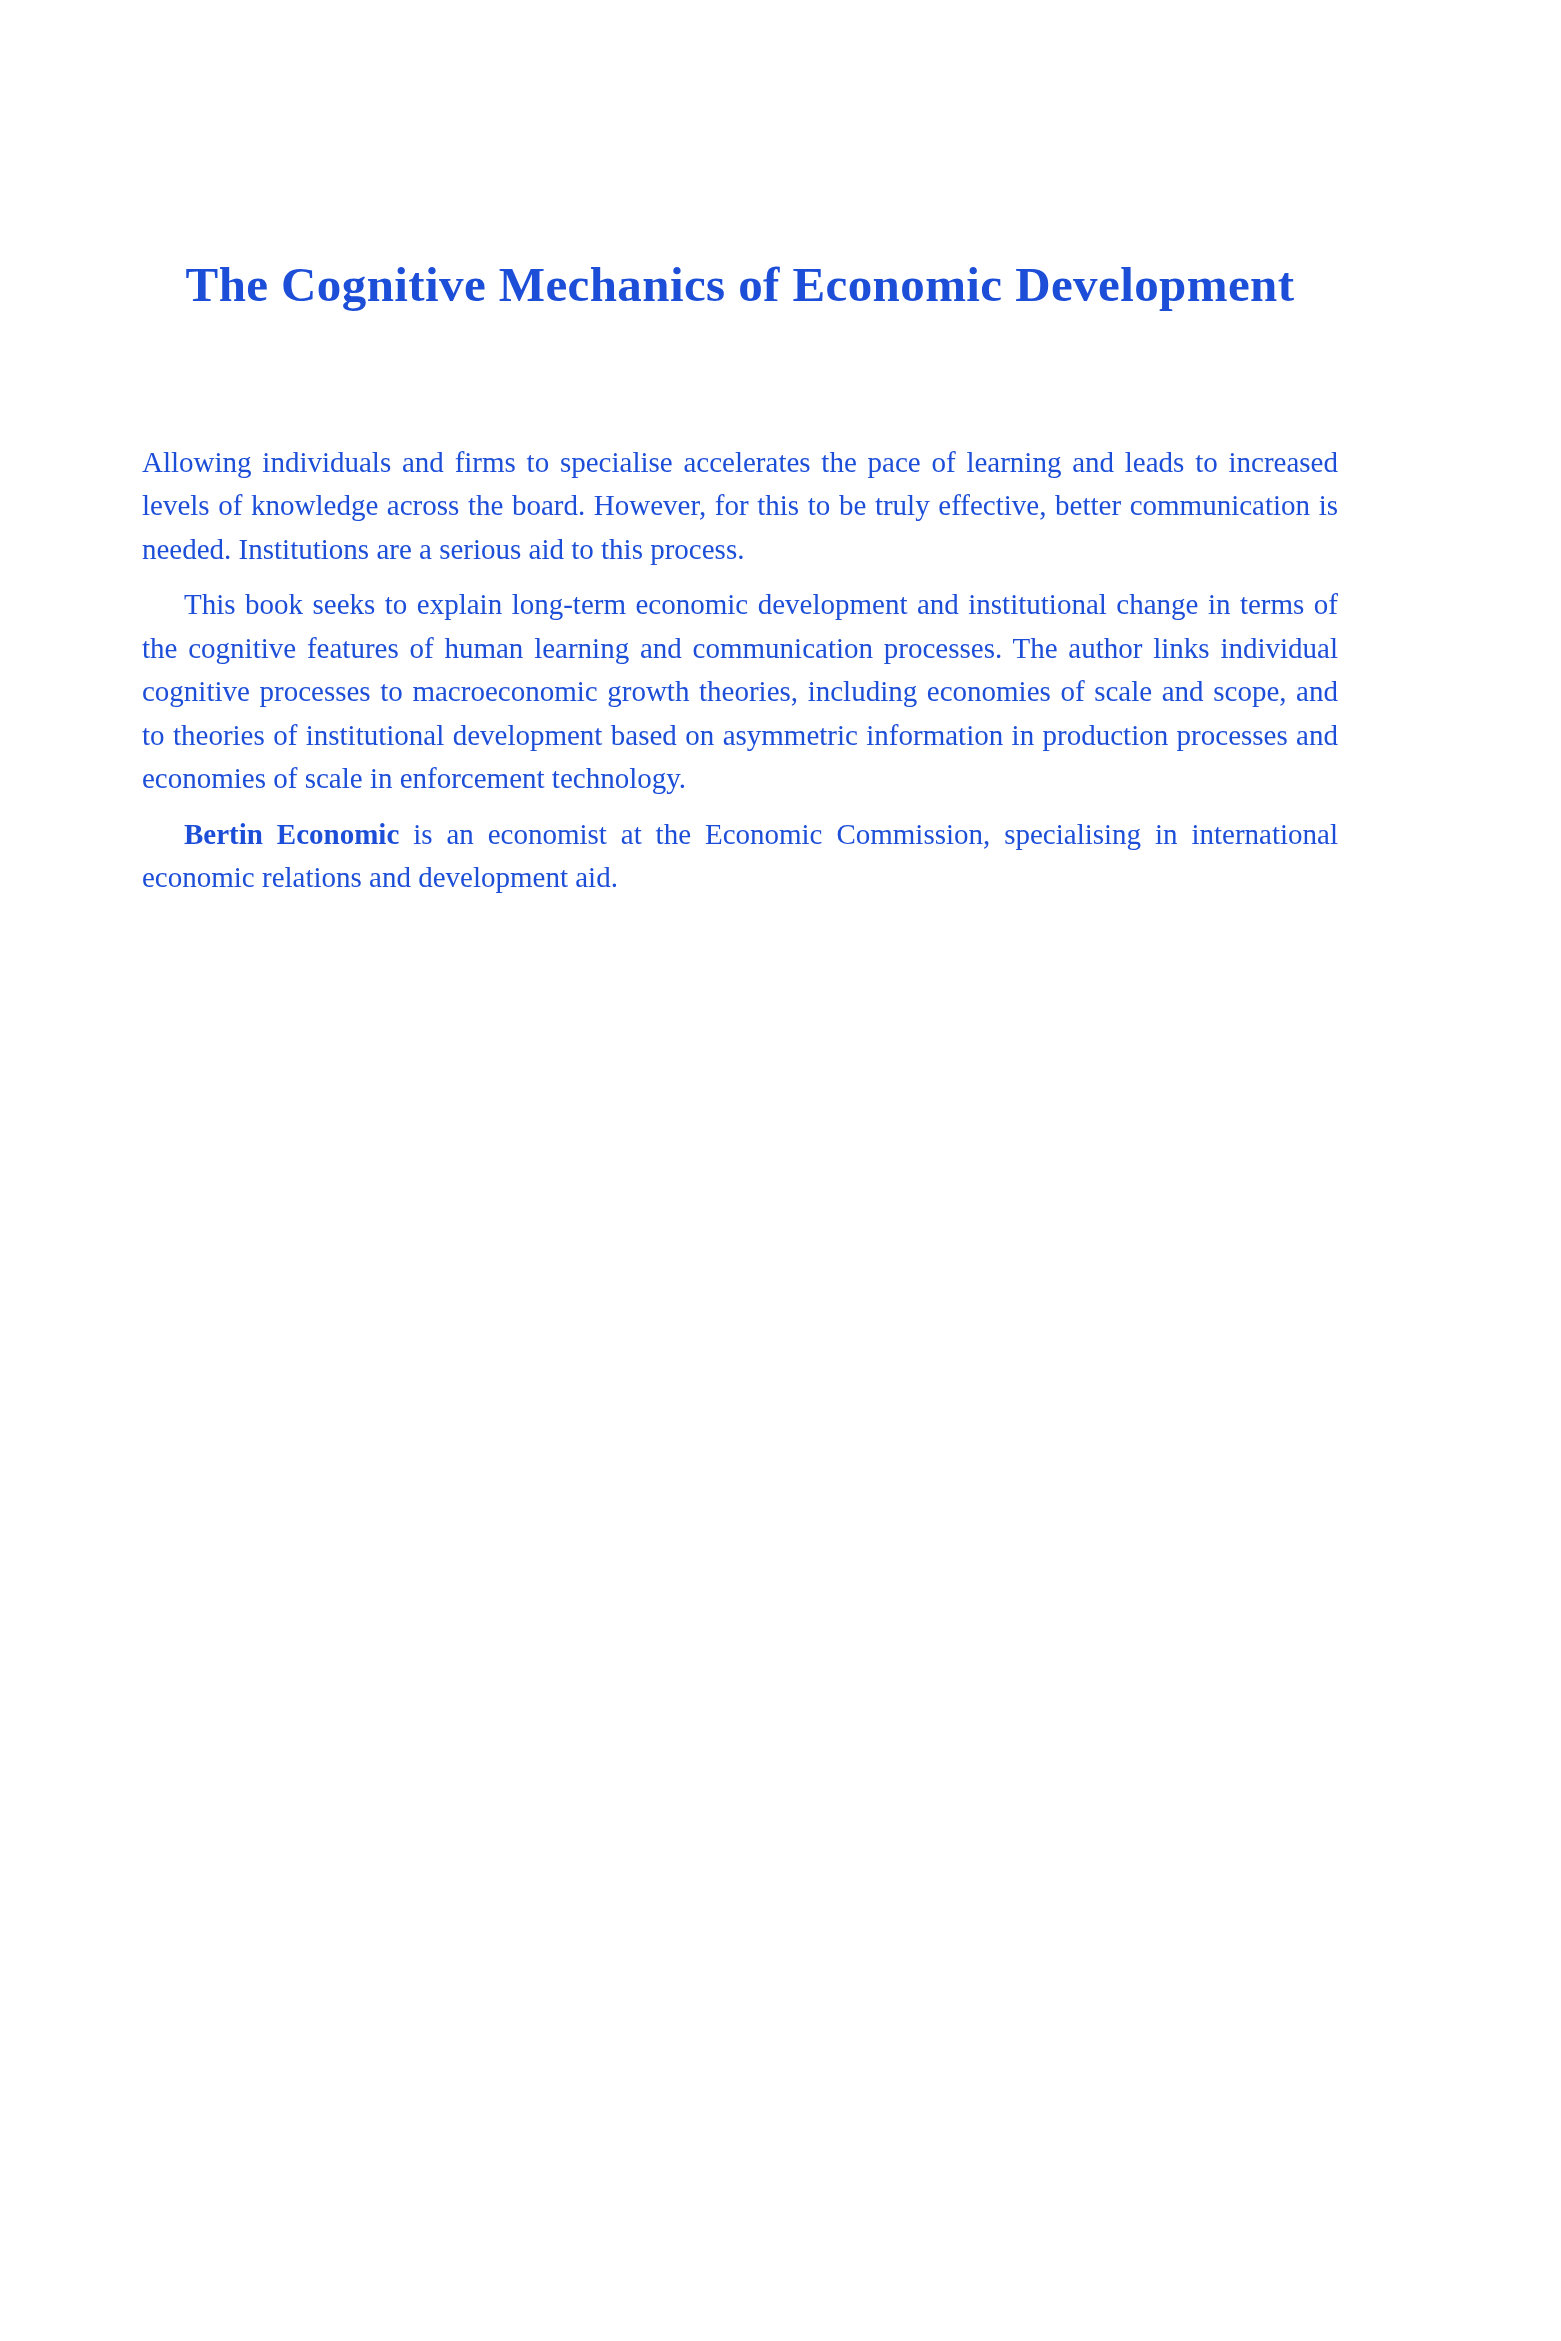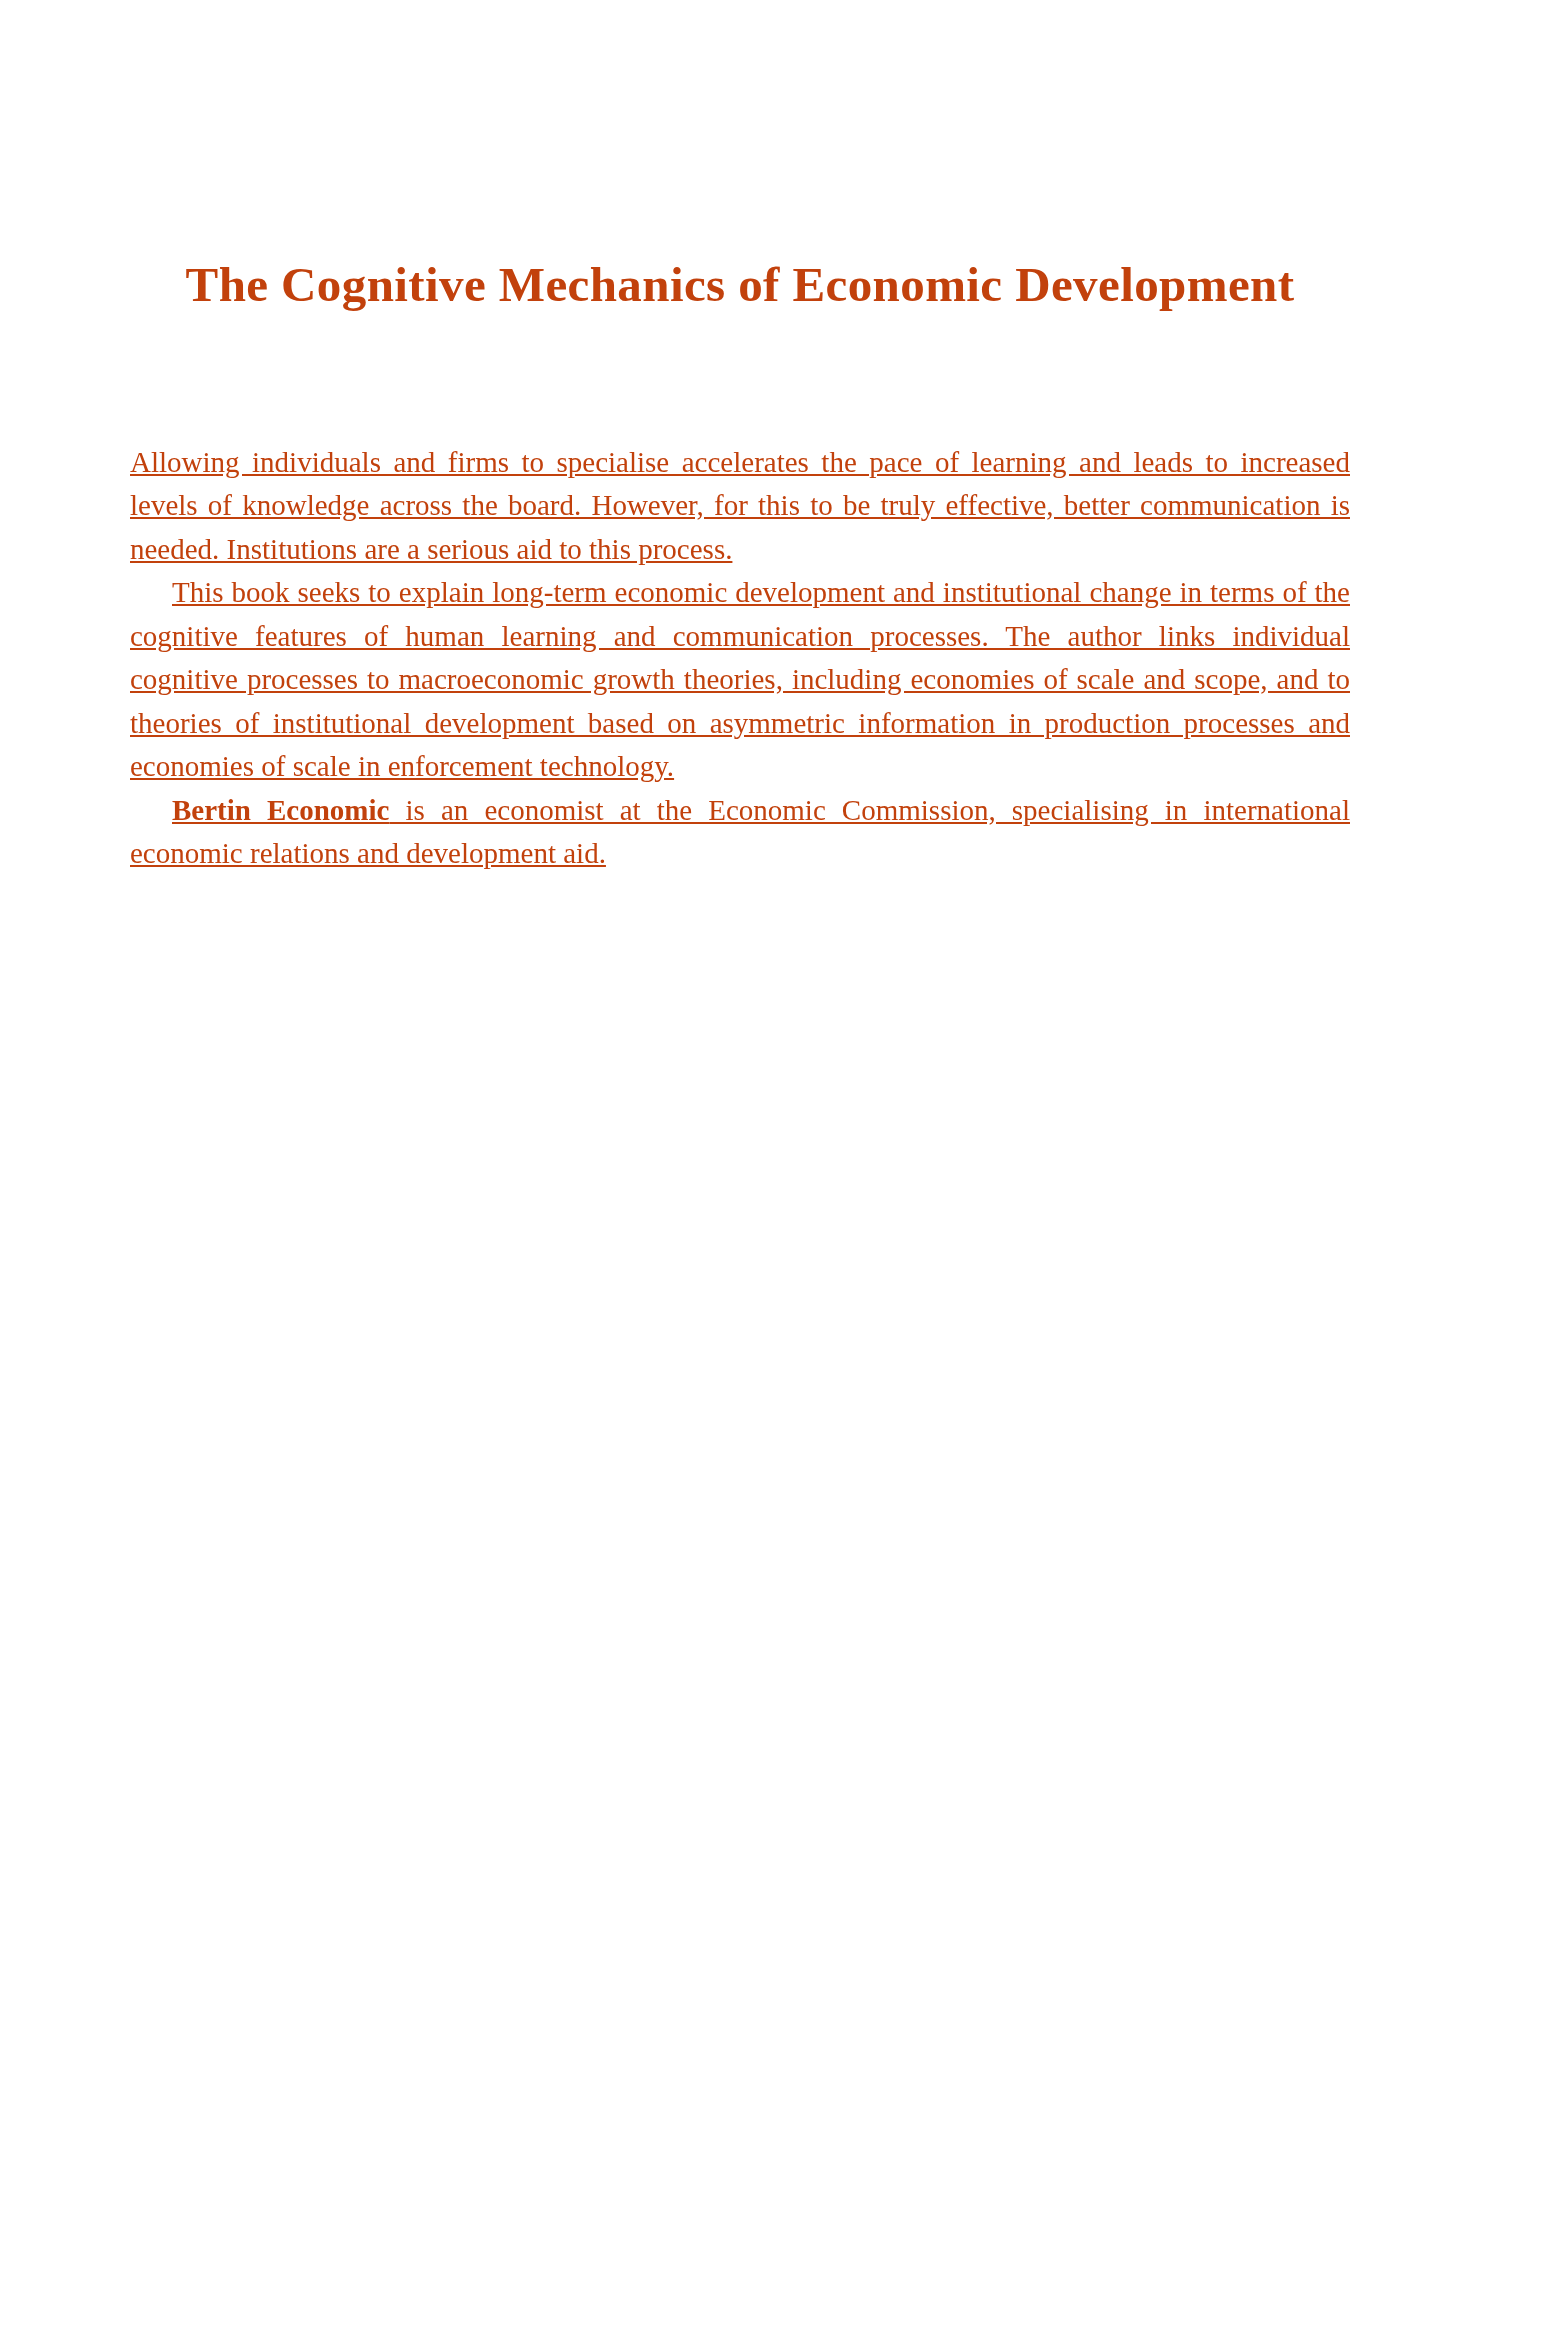--- a/index.html
+++ b/index.html
@@ -6,21 +6,21 @@
 
   html, body {
     background: #ffffff;
   }
 
   .page {
     position: relative;
     width: 1480px;
     height: 2342px;
     background: #ffffff;
-    color: #c2410c;
+    color: #1d4ed8;
     font-family: "Liberation Serif", "DejaVu Serif", serif;
     overflow: hidden;
   }
 
   .content {
     padding: 0 130px;
   }
 
   .title-block {
     margin-top: 250px;
@@ -32,22 +32,21 @@
   }
 
   .body-block {
     margin-top: 121px;
     font-size: 29px;
     line-height: 1.5;
     text-align: justify;
   }
 
   .body-block p {
-    margin: 0;
-    text-decoration: underline;
+    margin: 12px;
   }
 
   .body-block p.indented {
     text-indent: 42px;
   }
 
   .bold-lead {
     font-weight: bold;
   }
 </style>

